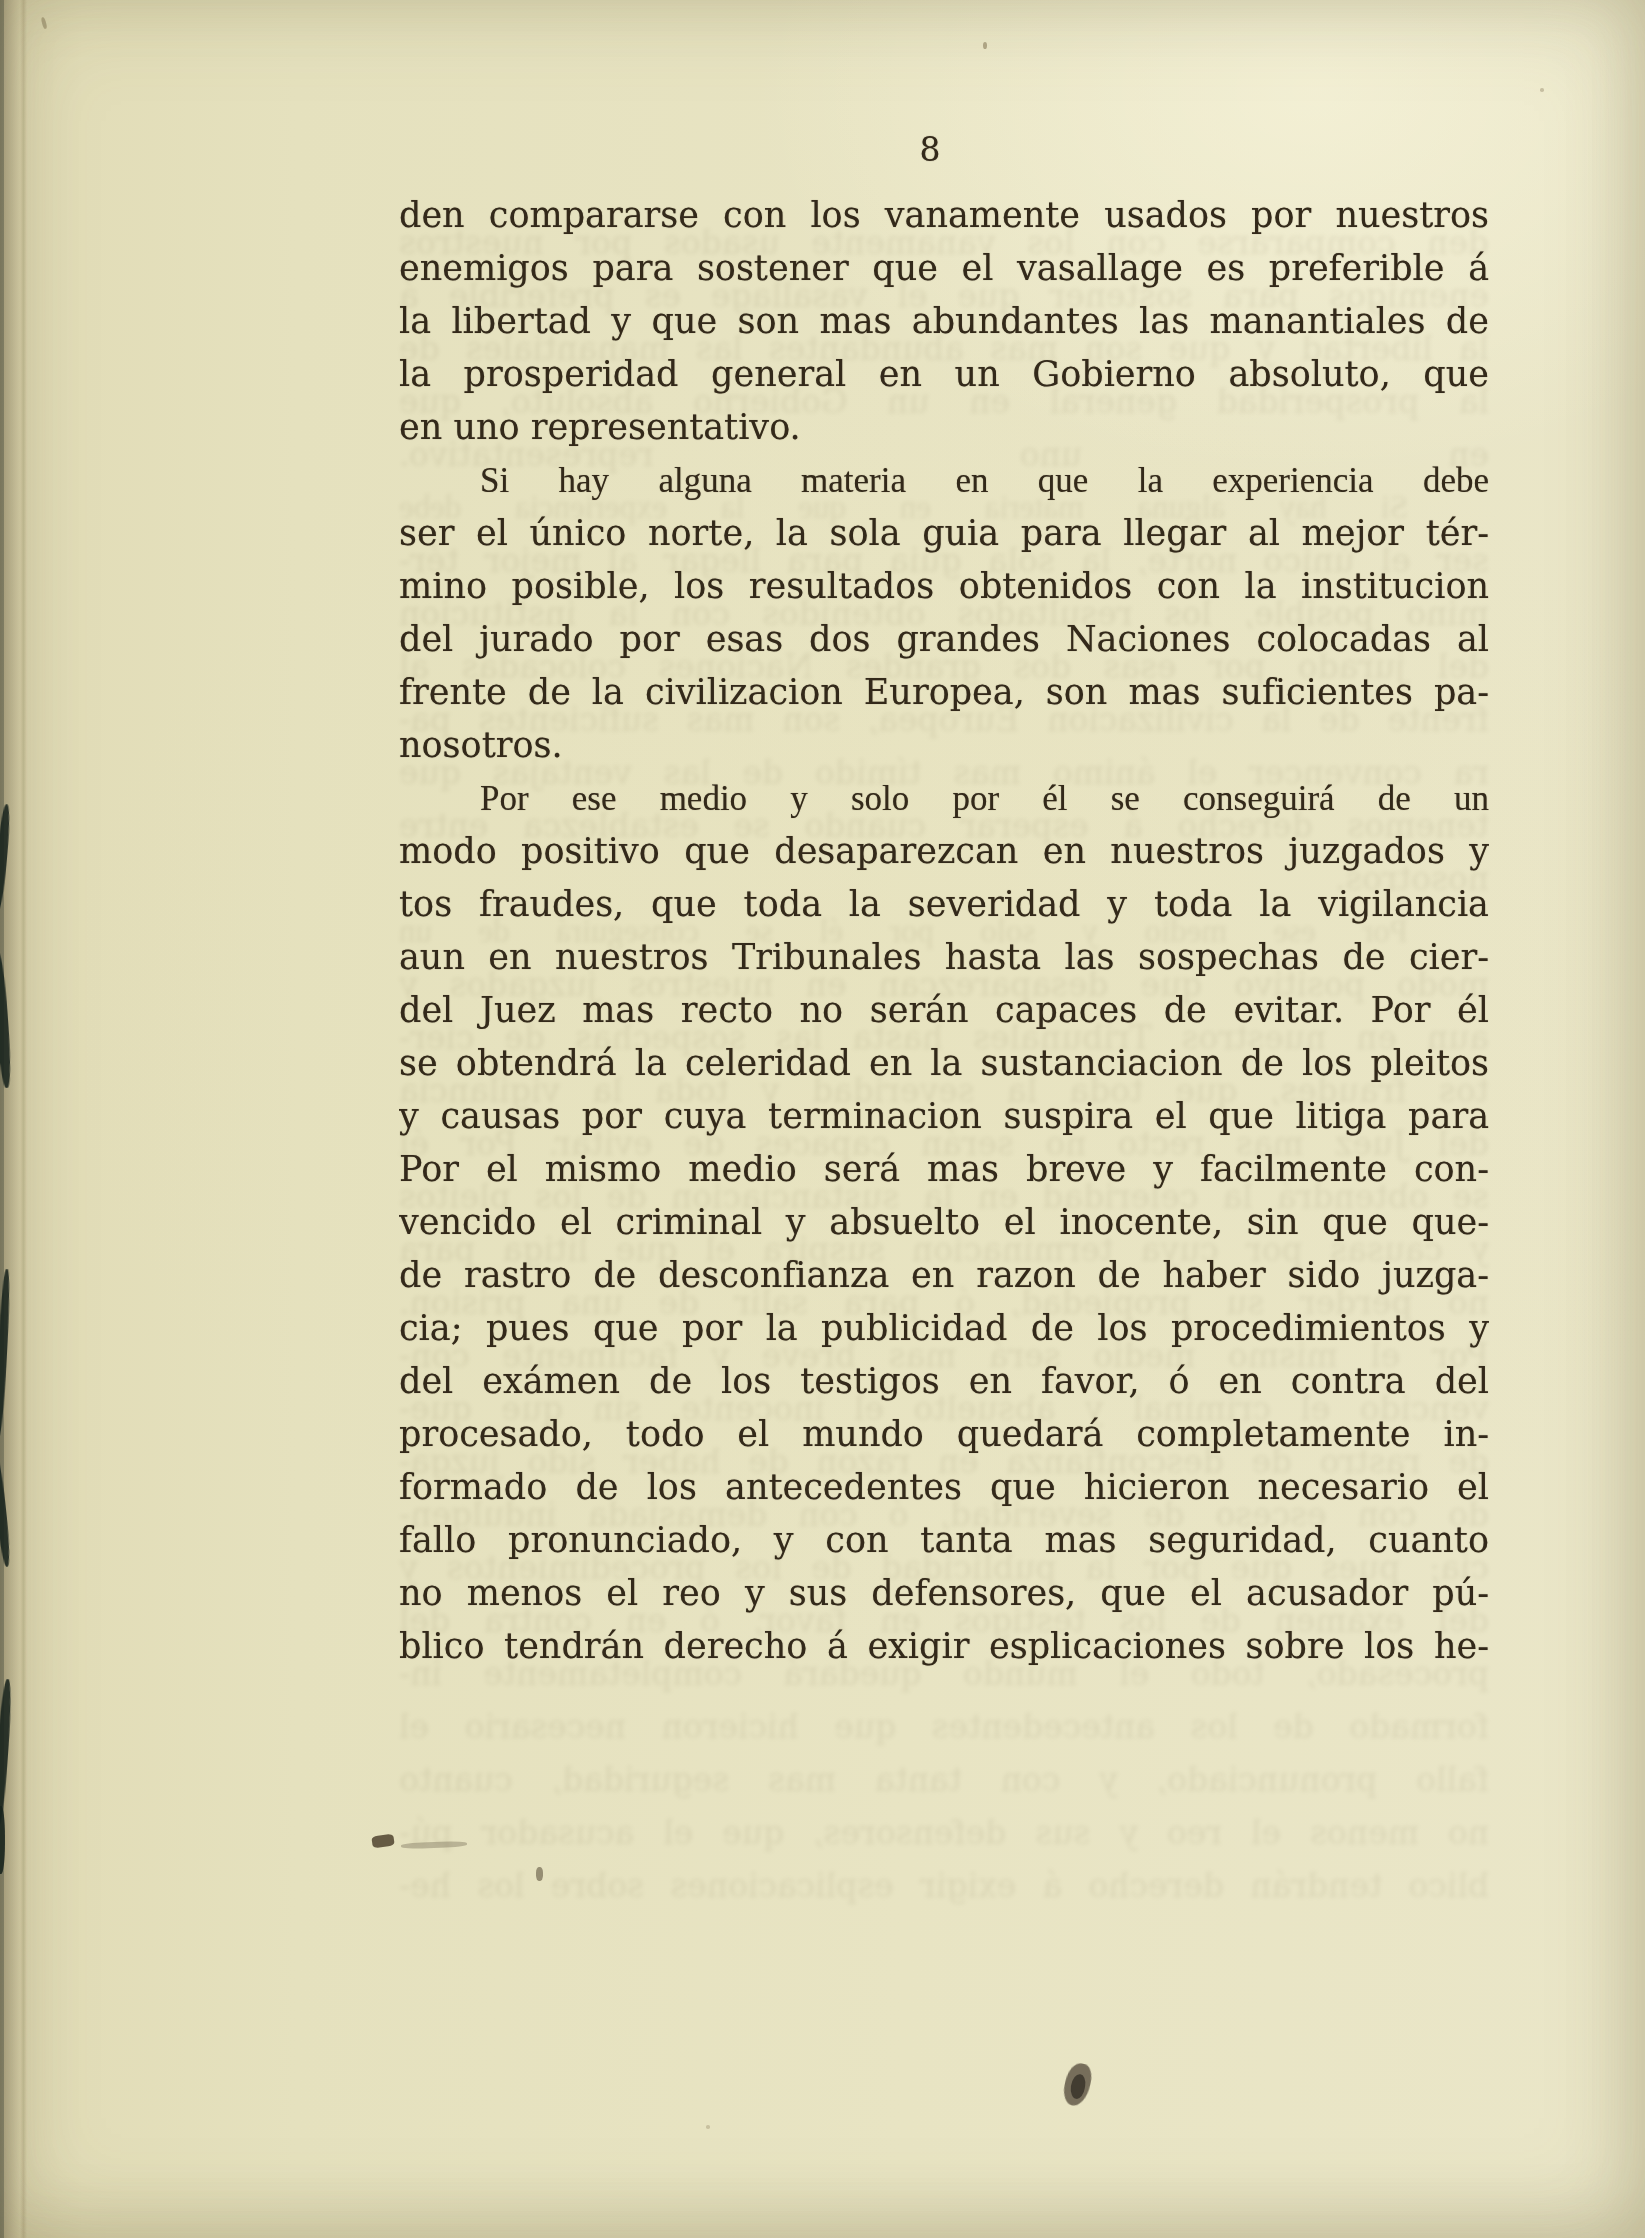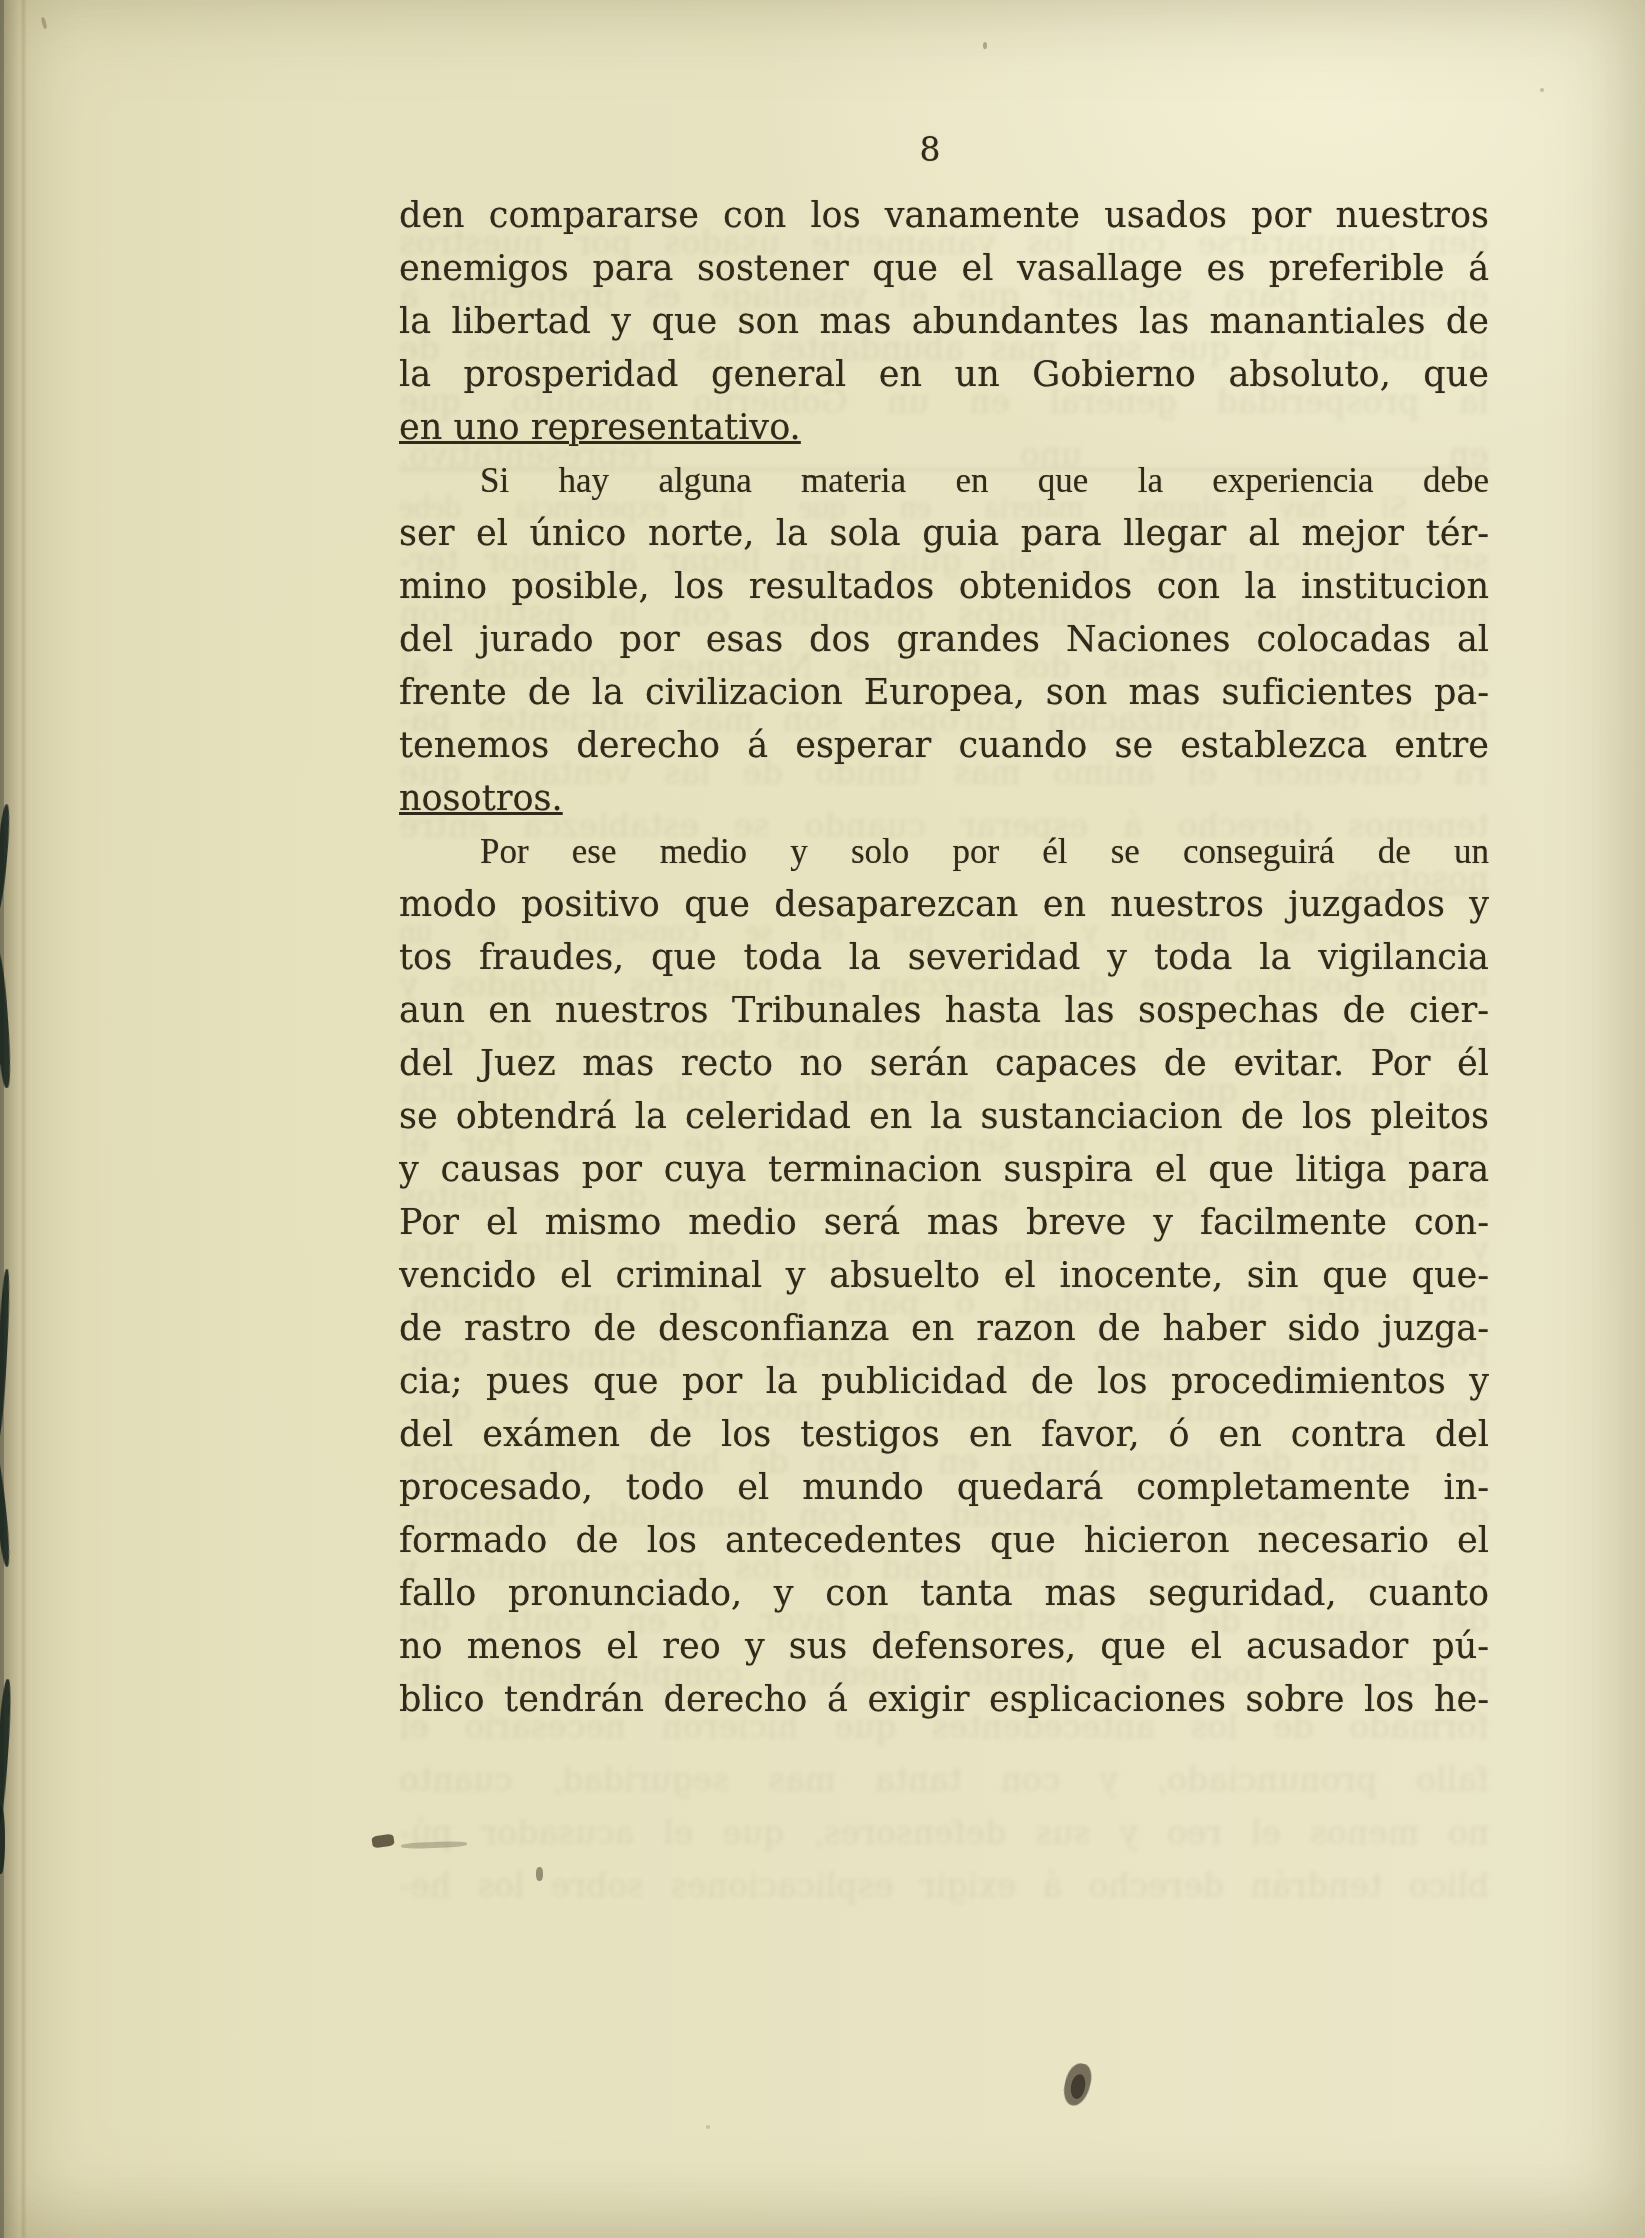--- a/index.html
+++ b/index.html
@@ -57,21 +57,21 @@
     font-size: 35px; line-height: 53px;
     color: #33291a;
     text-shadow: 0 0 0.9px rgba(51,41,26,.5);
   }
   .line {
     height: 53px; overflow: hidden;
     text-align: justify; text-align-last: justify;
     hyphens: none;
   }
   .line.indent { padding-left: 81px; font-family: Liberation Serif, serif; }
-  .line.end { text-align-last: left; text-decoration: underline; }
+  .line.end { text-align-last: left; }
 
   
   .ghost {
     position: absolute; left: 399px; top: 216px; width: 1090px;
     font-size: 33px; line-height: 53px;
     color: #6e6444;
     transform: scaleX(-1);
     filter: blur(2.2px);
     opacity: .11;
     pointer-events: none;
@@ -158,21 +158,20 @@
       <div class="line">den compararse con los vanamente usados por nuestros</div>
       <div class="line">enemigos para sostener que el vasallage es preferible á</div>
       <div class="line">la libertad y que son mas abundantes las manantiales de</div>
       <div class="line">la prosperidad general en un Gobierno absoluto, que</div>
       <div class="line end">en uno representativo.</div>
       <div class="line indent">Si hay alguna materia en que la experiencia debe</div>
       <div class="line">ser el único norte, la sola guia para llegar al mejor tér-</div>
       <div class="line">mino posible, los resultados obtenidos con la institucion</div>
       <div class="line">del jurado por esas dos grandes Naciones colocadas al</div>
       <div class="line">frente de la civilizacion Europea, son mas suficientes pa-</div>
-      <div class="line">tenemos derecho á esperar cuando se establezca entre</div>
       <div class="line end">nosotros.</div>
       <div class="line indent">Por ese medio y solo por él se conseguirá de un</div>
       <div class="line">modo positivo que desaparezcan en nuestros juzgados y</div>
       <div class="line">tos fraudes, que toda la severidad y toda la vigilancia</div>
       <div class="line">aun en nuestros Tribunales hasta las sospechas de cier-</div>
       <div class="line">del Juez mas recto no serán capaces de evitar. Por él</div>
       <div class="line">se obtendrá la celeridad en la sustanciacion de los pleitos</div>
       <div class="line">y causas por cuya terminacion suspira el que litiga para</div>
       <div class="line">Por el mismo medio será mas breve y facilmente con-</div>
       <div class="line">vencido el criminal y absuelto el inocente, sin que que-</div>

